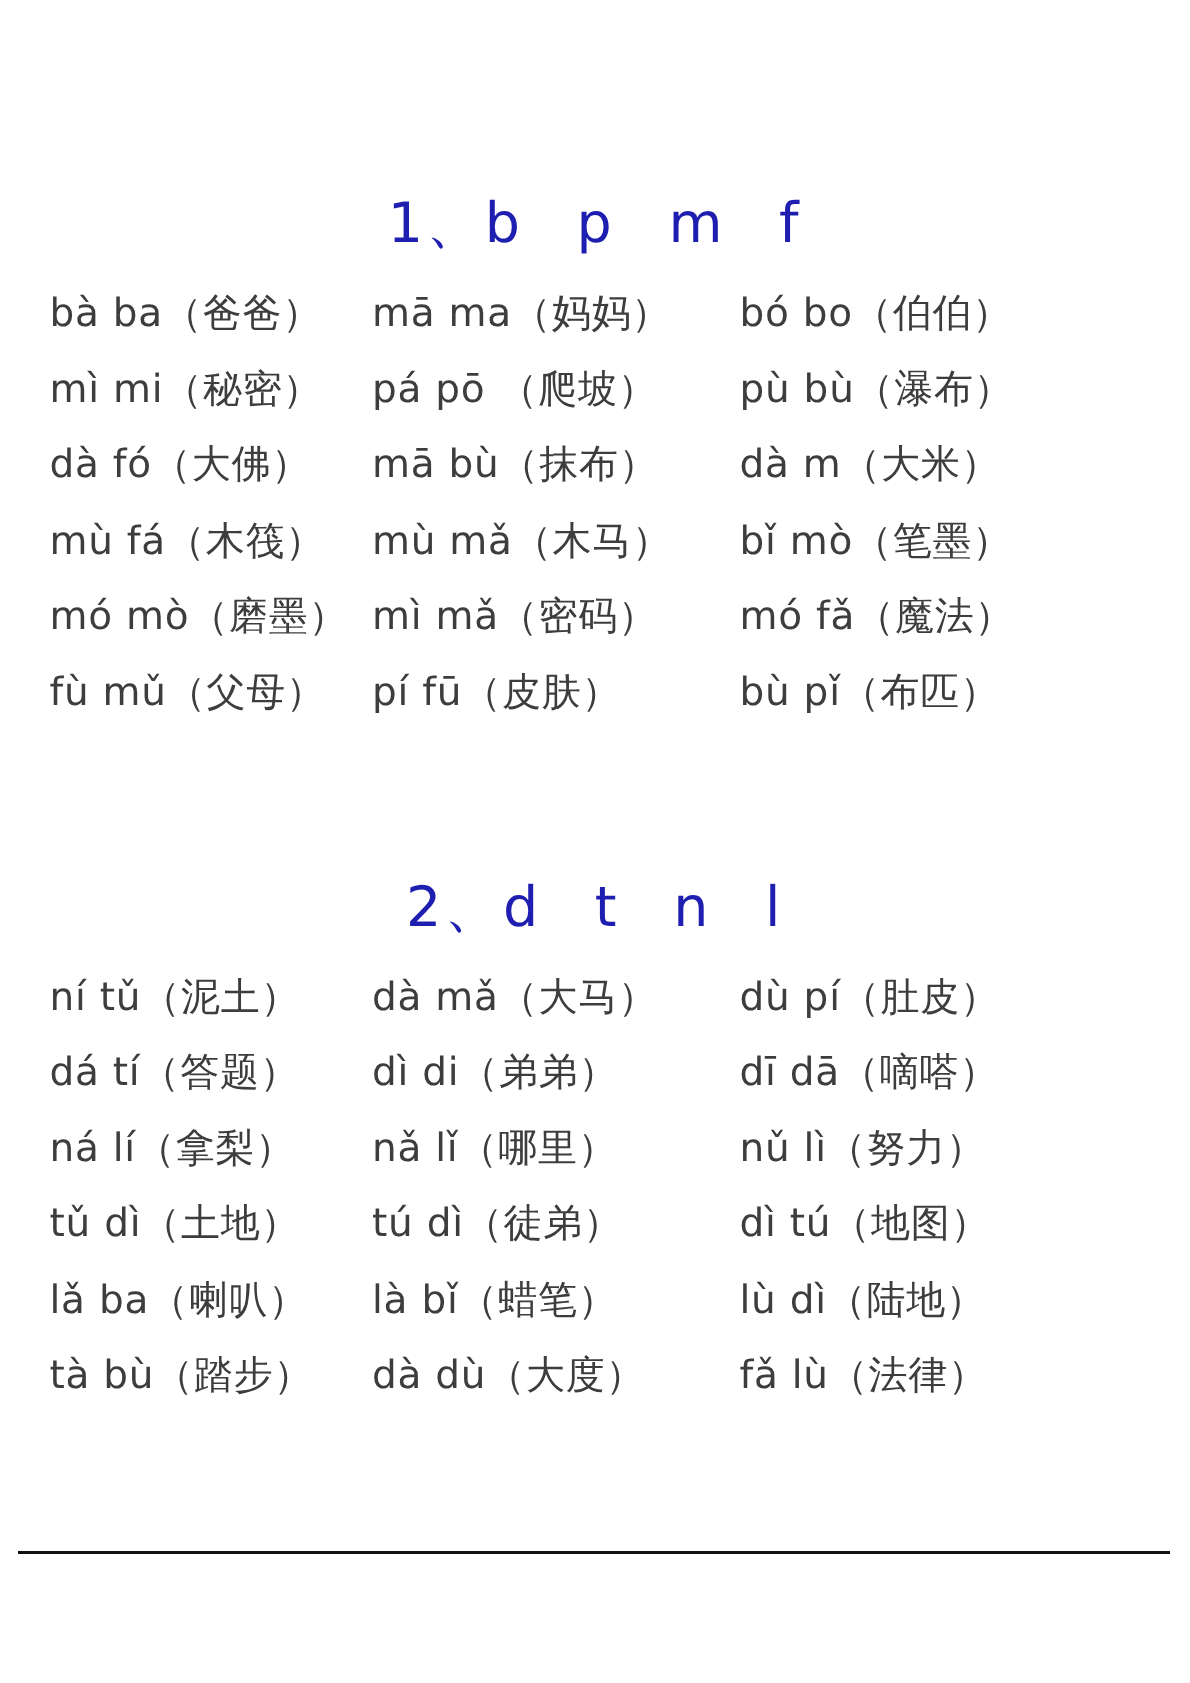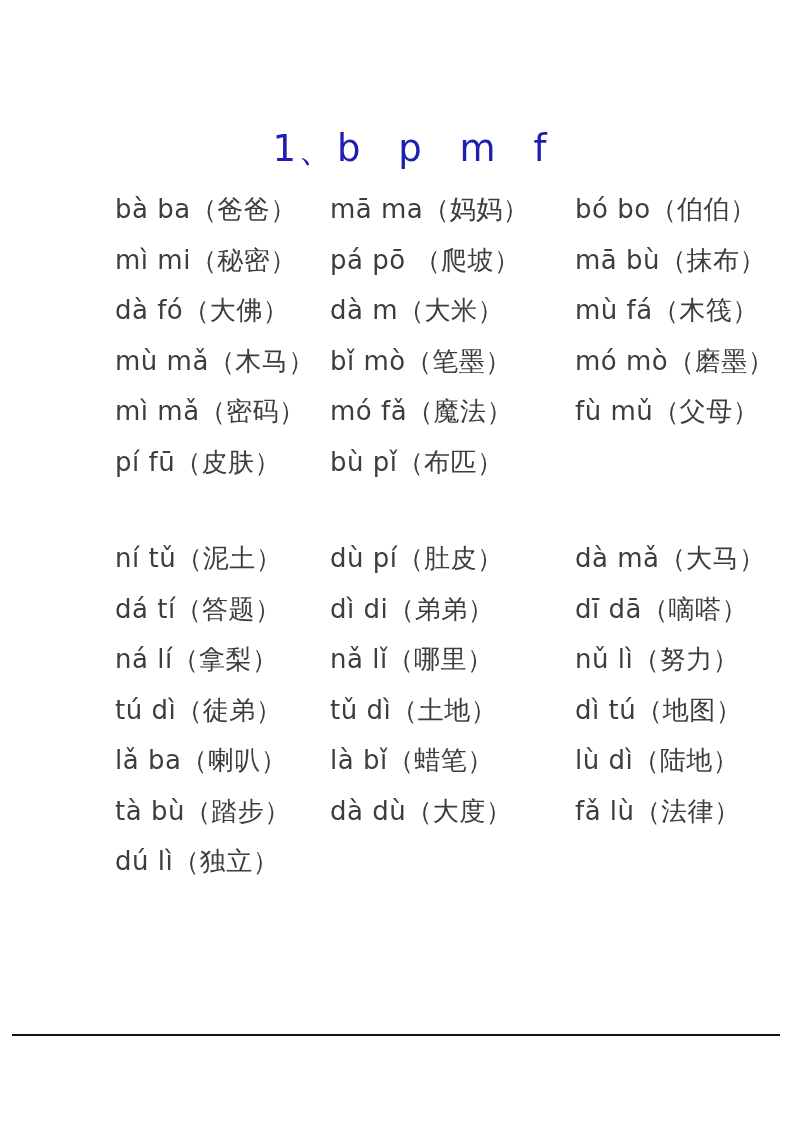--- a/index.html
+++ b/index.html
@@ -16,37 +16,36 @@
   }
   .page {
     box-sizing: border-box;
     width: 793px;
     height: 1122px;
     padding-top: 128px;
     position: relative;
   }
   .section {
     margin-bottom: 46px;
-    margin-left: 28px;
   }
   .section-title {
     text-align: center;
     font-size: 37px;
     font-weight: 500;
     color: #1e1eb0;
     letter-spacing: 2px;
     word-spacing: 22px;
     height: 42px;
     line-height: 42px;
     margin-bottom: 14px;
   }
   .rows {
     display: grid;
     grid-template-columns: 215px 245px auto;
-    padding-left: 87px;
+    padding-left: 33px;
     padding-right: 10px;
   }
   .cell {
     height: 50.5px;
     line-height: 50.5px;
     font-size: 26px;
     letter-spacing: 0.5px;
     white-space: pre;
     color: #3d3d3d;
   }
@@ -65,53 +64,54 @@
 <div class="page">
   <div id="sections">
       <div class="section">
         <div class="section-title">1、b p m f</div>
         <div class="rows">
           <div class="cell">bà ba（爸爸）</div>
           <div class="cell">mā ma（妈妈）</div>
           <div class="cell">bó bo（伯伯）</div>
           <div class="cell">mì mi（秘密）</div>
           <div class="cell">pá pō （爬坡）</div>
+          <div class="cell">pù bù（瀑布）</div>
+          <div class="cell">dà fó（大佛）</div>
           <div class="cell">mā bù（抹布）</div>
-          <div class="cell">dà fó（大佛）</div>
           <div class="cell">dà m（大米）</div>
           <div class="cell">mù fá（木筏）</div>
           <div class="cell">mù mǎ（木马）</div>
           <div class="cell">bǐ mò（笔墨）</div>
           <div class="cell">mó mò（磨墨）</div>
           <div class="cell">mì mǎ（密码）</div>
           <div class="cell">mó fǎ（魔法）</div>
           <div class="cell">fù mǔ（父母）</div>
           <div class="cell">pí fū（皮肤）</div>
           <div class="cell">bù pǐ（布匹）</div>
           <div class="cell"></div>
         </div>
       </div>
       <div class="section">
+        <div class="section-title">2、d t n l</div>
         <div class="rows">
           <div class="cell">ní tǔ（泥土）</div>
+          <div class="cell">dà mǎ（大马）</div>
           <div class="cell">dù pí（肚皮）</div>
-          <div class="cell">dà mǎ（大马）</div>
           <div class="cell">dá tí（答题）</div>
           <div class="cell">dì di（弟弟）</div>
           <div class="cell">dī dā（嘀嗒）</div>
           <div class="cell">ná lí（拿梨）</div>
           <div class="cell">nǎ lǐ（哪里）</div>
           <div class="cell">nǔ lì（努力）</div>
+          <div class="cell">tǔ dì（土地）</div>
           <div class="cell">tú dì（徒弟）</div>
-          <div class="cell">tǔ dì（土地）</div>
           <div class="cell">dì tú（地图）</div>
           <div class="cell">lǎ ba（喇叭）</div>
           <div class="cell">là bǐ（蜡笔）</div>
           <div class="cell">lù dì（陆地）</div>
           <div class="cell">tà bù（踏步）</div>
           <div class="cell">dà dù（大度）</div>
           <div class="cell">fǎ lù（法律）</div>
-          <div class="cell">dú lì（独立）</div>
         </div>
       </div>
     </div>
   <div class="footer-divider"></div>
 </div>
 
 </body></html>

